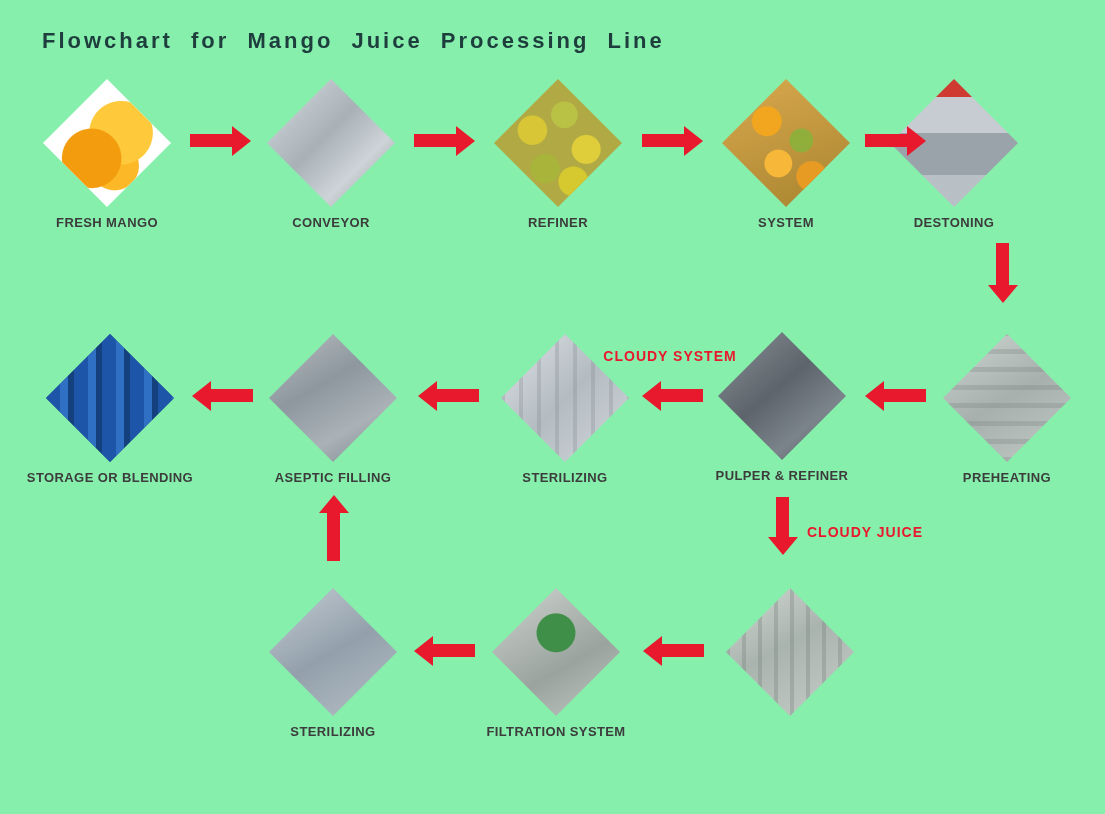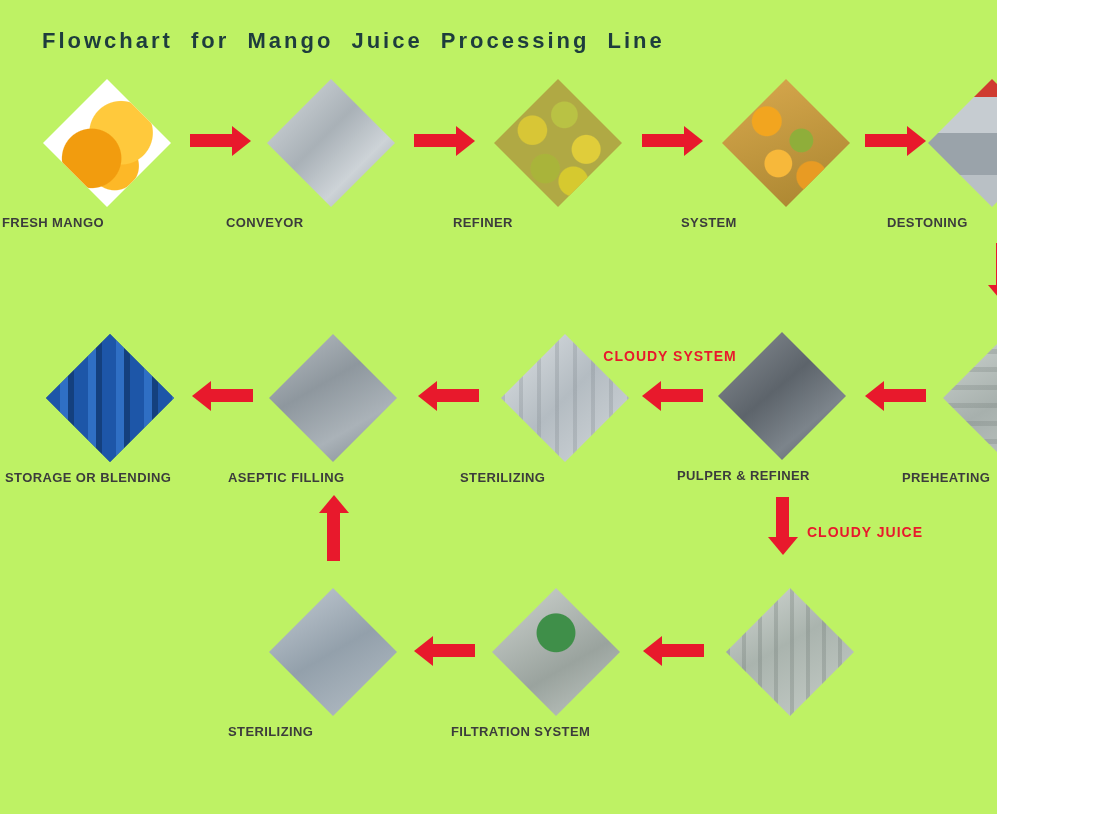--- a/index.html
+++ b/index.html
@@ -1,20 +1,20 @@
 <!DOCTYPE html>
 <html style="--arrow_red: #e8192c; --stream_red: #e8192c; --title_ink: #1e3d3d; --label_ink: #3c3c3c;"><head>
 <meta charset="utf-8">
 <style>
   html, body { margin: 0; padding: 0; background: #ffffff; }
   #canvas {
     position: relative;
-    width: 997px;
+    width: 1105px;
     height: 814px;
-    background: #bef264;
+    background: #86efac;
     font-family: "Liberation Sans", sans-serif;
     overflow: hidden;
   }
   .title {
     position: absolute;
     left: 42px;
     top: 28px;
     font-size: 22px;
     font-weight: bold;
     letter-spacing: 3px;
@@ -28,20 +28,21 @@
     left: 0; top: 0;
     width: 128px; height: 128px;
     clip-path: polygon(50% 0%, 100% 50%, 50% 100%, 0% 50%);
   }
   .label {
     position: absolute;
     top: 135px;
     left: 50%;
     width: 210px;
     margin-left: -105px;
+    text-align: center;
     font-size: 13px;
     font-weight: bold;
     letter-spacing: 0.4px;
     line-height: 1.45;
     color: var(--label_ink, #3c3c3c);
   }
   
   .ph-mango { background:
       radial-gradient(circle at 38% 62%, #f29c0e 0 26%, rgba(0,0,0,0) 27%),
       radial-gradient(circle at 61% 42%, #ffc93c 0 29%, rgba(0,0,0,0) 30%),
@@ -145,21 +146,21 @@
     <div class="label">CONVEYOR</div>
   </div>
   <div class="node" style="left:494px; top:79px">
     <div class="diamond ph-washing"></div>
     <div class="label">REFINER</div>
   </div>
   <div class="node" style="left:722px; top:79px">
     <div class="diamond ph-sorting"></div>
     <div class="label">SYSTEM</div>
   </div>
-  <div class="node" style="left:928px; top:79px">
+  <div class="node" style="left:890px; top:79px">
     <div class="diamond ph-destoning"></div>
     <div class="label">DESTONING</div>
   </div>
 
   <div class="arrow-h right" style="left:190px; top:134px"></div>
   <div class="arrow-h right" style="left:414px; top:134px"></div>
   <div class="arrow-h right" style="left:642px; top:134px"></div>
   <div class="arrow-h right" style="left:865px; top:134px"></div>
 
   <div class="arrow-v down" style="left:996px; top:243px; height:42px"></div>

